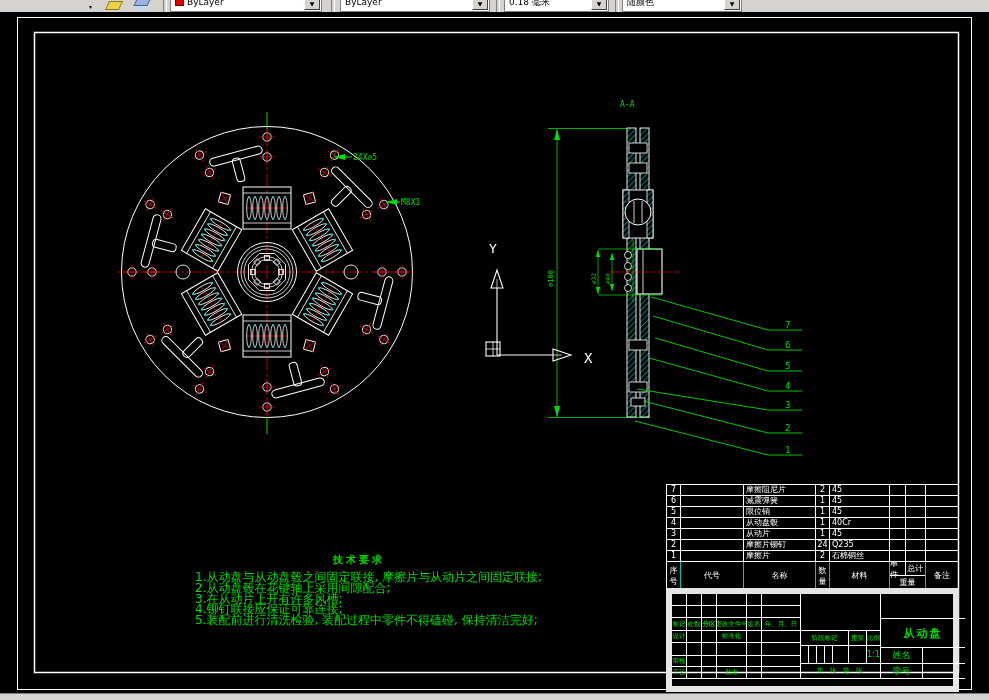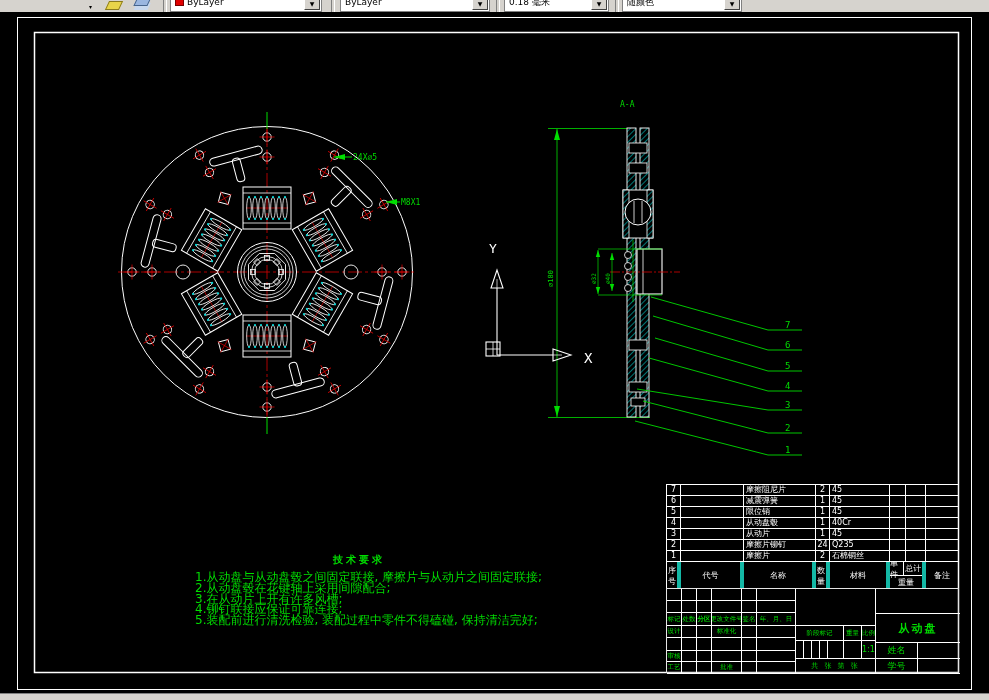--- a/index.html
+++ b/index.html
@@ -32,32 +32,32 @@
   #bom{position:absolute;left:666px;top:472px;width:293px;box-sizing:border-box;
     border:1px solid #fff;border-bottom:none;color:#fff;}
   .bomrow{display:flex;height:11px;line-height:10px;font-size:8px;}
   .bomrow>div{box-sizing:border-box;border-right:1px solid #fff;border-bottom:1px solid #fff;
     overflow:hidden;white-space:nowrap;padding-left:2px;}
   .bomrow>div:last-child{border-right:none;}
   .c1{width:14px;text-align:center;padding-left:0!important;}
   .c2{width:63px;} .c3{width:72px;} .c4{width:14px;text-align:center;padding-left:0!important;}
   .c5{width:60px;} .c6{width:16px;} .c7{width:20px;} .c8{flex:1;}
   #bomhead{display:flex;height:27px;font-size:8px;color:#fff;}
-  #bomhead>div{box-sizing:border-box;border-right:4px solid #14b8a6;overflow:hidden;}
+  #bomhead>div{box-sizing:border-box;border-right:1px solid #14b8a6;overflow:hidden;}
   #bomhead>div:last-child{border-right:none;}
   .hc{display:flex;align-items:center;justify-content:center;text-align:center;}
   #wcol{display:flex;flex-direction:column;width:36px;}
   #wcol .wtop{display:flex;height:13px;border-bottom:1px solid #fff;}
   #wcol .wtop>div{box-sizing:border-box;width:16px;border-right:1px solid #fff;
     display:flex;align-items:center;justify-content:center;}
   #wcol .wtop>div:last-child{width:20px;border-right:none;}
   #wcol .wbot{height:14px;display:flex;align-items:center;justify-content:center;}
   
-  #tblock{position:absolute;left:666px;top:576px;width:293px;height:85px;box-sizing:border-box;
-    border:1px solid #e5e5e5;color:#00dd00;font-size:6.5px;}
+  #tblock{position:absolute;left:666px;top:576px;width:293px;height:104px;box-sizing:border-box;
+    border:6px solid #e5e5e5;color:#00dd00;font-size:6.5px;}
   .tb{position:absolute;box-sizing:border-box;border-right:1px solid #fff;border-bottom:1px solid #fff;
     overflow:hidden;display:flex;align-items:center;justify-content:center;text-align:center;white-space:nowrap;}
   .trow{position:absolute;left:0;display:flex;}
   .trow>div{box-sizing:border-box;border-right:1px solid #fff;border-bottom:1px solid #fff;
     overflow:hidden;display:flex;align-items:center;justify-content:center;white-space:nowrap;}
 </style>
 </head>
 <body>
 
 <div id="toolbar">

